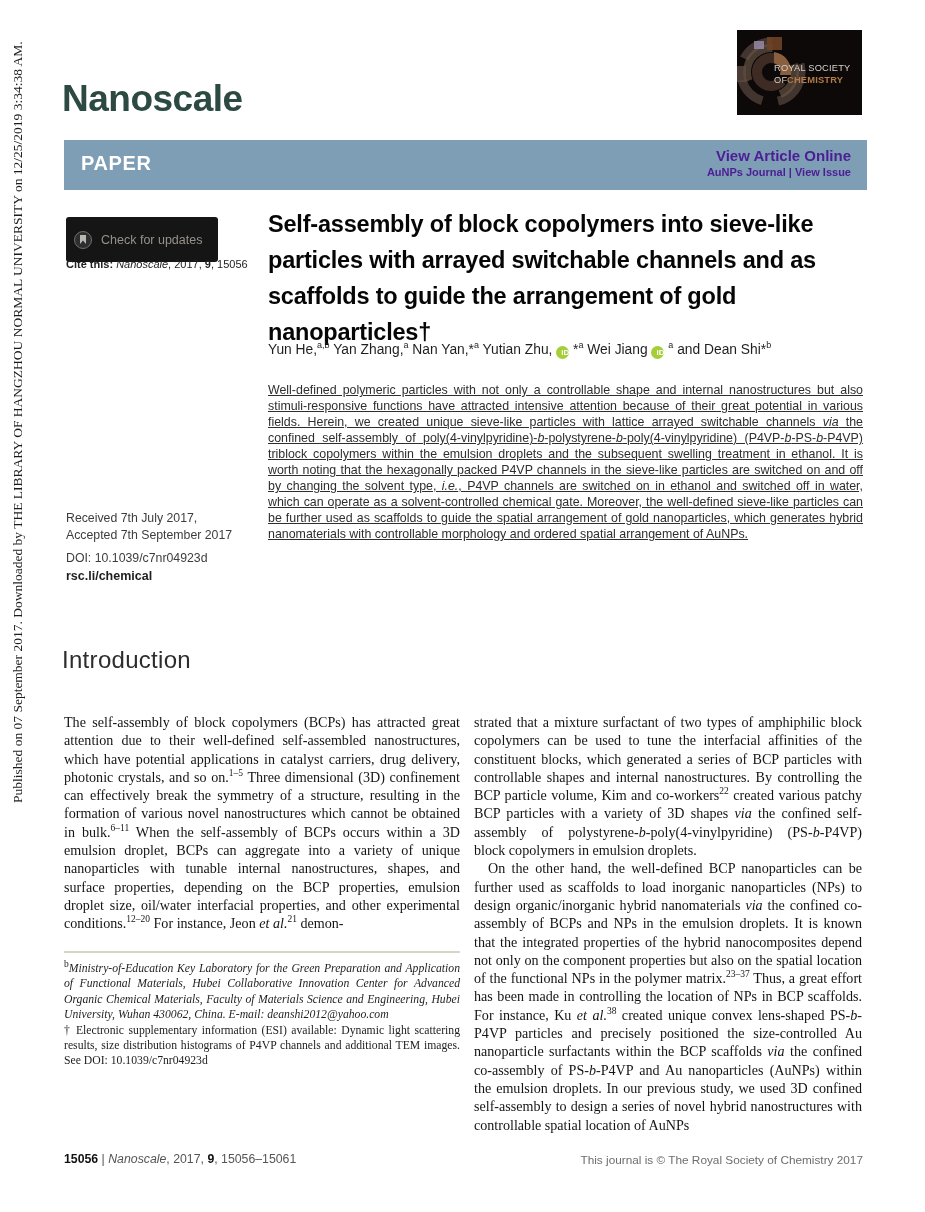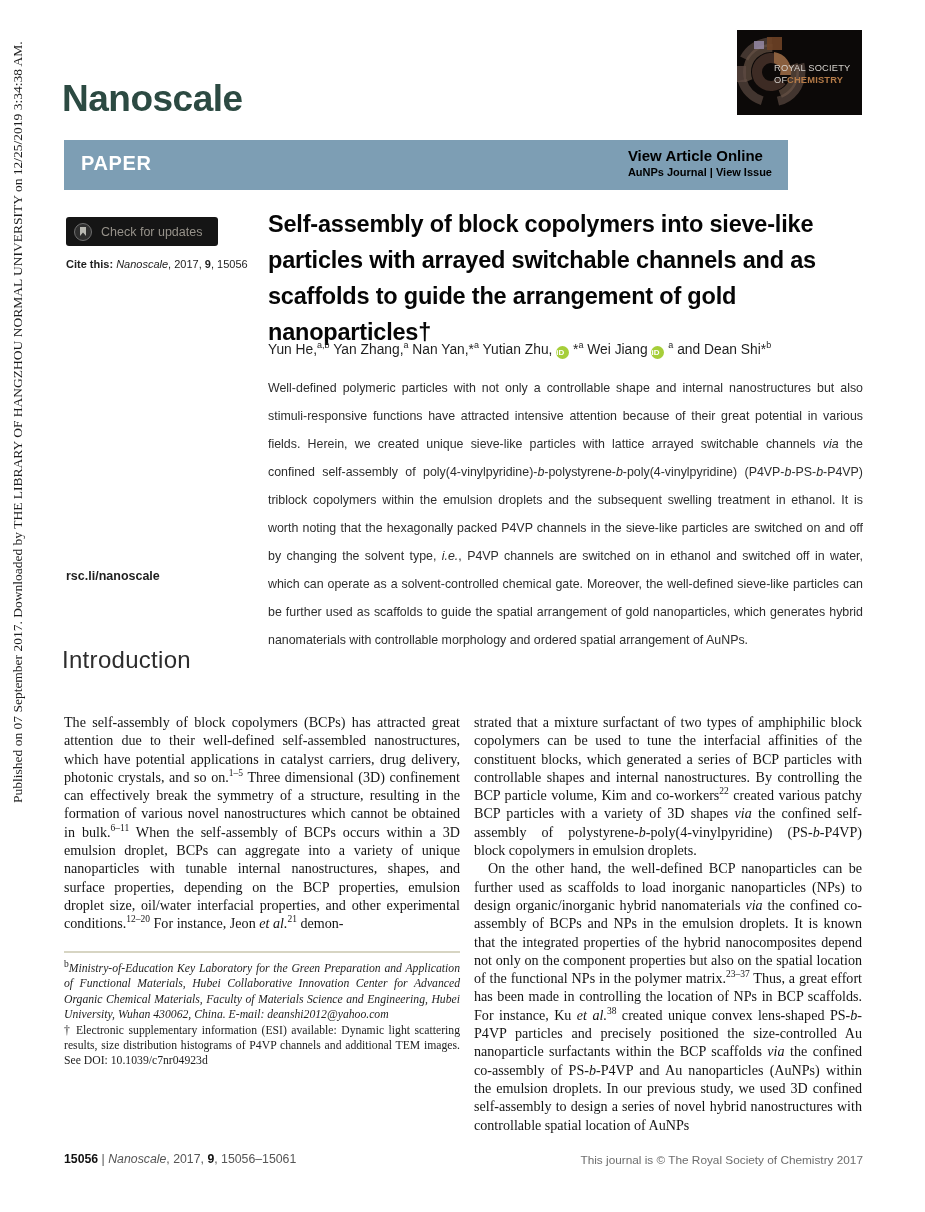--- a/index.html
+++ b/index.html
@@ -20,34 +20,34 @@
   }
 
   .journal-title {
     position:absolute; left:62px; top:78px;
     font-size:37px; font-weight:bold; color:#2c4a42; letter-spacing:-0.5px;
   }
 
   .logo { position:absolute; left:737px; top:30px; width:125px; height:85px; }
 
   .banner {
-    position:absolute; left:64px; top:140px; width:724px; height:50px;
+    position:absolute; left:64px; top:140px; width:803px; height:50px;
     background:#7d9eb4;
   }
   .paper-label {
     position:absolute; left:17px; top:12px;
     font-size:20px; font-weight:bold; color:#ffffff; letter-spacing:0.6px;
   }
-  .banner-links { position:absolute; right:16px; top:7px; color:#000000; }
+  .banner-links { position:absolute; right:16px; top:7px; text-align:right; color:#4c1d95; }
   .view-article { font-size:15px; font-weight:bold; cursor:pointer; }
   .view-sub { font-size:11px; font-weight:bold; margin-top:2px; }
   .view-sub span { cursor:pointer; }
 
   .check-badge {
-    position:absolute; left:66px; top:217px; width:152px; height:29px;
+    position:absolute; left:66px; top:217px; width:152px; height:45px;
     background:#151515; border-radius:3px;
     display:flex; align-items:center; cursor:pointer;
   }
   .check-icon {
     width:16px; height:16px; border-radius:50%;
     background:#2e2e2e; border:1.5px solid #6f6f6f;
     margin:0 9px 0 8px; position:relative; flex:0 0 auto;
   }
   .check-icon::after {
     content:''; position:absolute; left:5px; top:3.5px; width:6px; height:9px;
@@ -65,26 +65,26 @@
   }
 
   .authors {
     position:absolute; left:268px; top:340px; width:596px;
     font-size:13.8px; color:#1f1f1f;
   }
   .authors sup { font-size:9px; }
   .orcid {
     display:inline-block; width:13px; height:13px; border-radius:50%;
     background:#a6ce39; color:#ffffff; font-size:8px; font-weight:bold;
-    text-align:left; line-height:13px; vertical-align:-1px; cursor:pointer;
+    text-align:right; line-height:13px; vertical-align:-1px; cursor:pointer;
   }
 
   .abstract {
-    position:absolute; left:268px; top:374px; width:595px;
-    font-size:12.4px; line-height:28px; text-align:justify; color:#2e2e2e;
+    position:absolute; left:268px; top:382px; width:595px;
+    font-size:12.4px; line-height:16px; text-align:justify; color:#2e2e2e;text-decoration:underline;
   }
 
   .meta { position:absolute; left:66px; top:510px; font-size:12.3px; line-height:16.5px; color:#3d3d3d; }
   .meta .doi { margin-top:7px; }
   .rsc-link { position:absolute; left:66px; top:569px; font-size:12.5px; font-weight:bold; color:#1e1e1e; }
 
   .section-heading {
     position:absolute; left:62px; top:646px;
     font-size:24px; font-weight:500; color:#2d2d2d; letter-spacing:0.3px;
   }
@@ -152,21 +152,26 @@
   </div>
 
   <div class="cite-line"><b>Cite this: </b><i>Nanoscale</i>, 2017, <b>9</b>, 15056</div>
 
   <div class="article-title">Self-assembly of block copolymers into sieve-like particles with arrayed switchable channels and as scaffolds to guide the arrangement of gold nanoparticles†</div>
 
   <div class="authors">Yun He,<sup>a,b</sup> Yan Zhang,<sup>a</sup> Nan Yan,*<sup>a</sup> Yutian Zhu, <span class="orcid">iD</span> *<sup>a</sup> Wei Jiang <span class="orcid">iD</span> <sup>a</sup> and Dean Shi*<sup>b</sup></div>
 
   <div class="abstract">Well-defined polymeric particles with not only a controllable shape and internal nanostructures but also stimuli-responsive functions have attracted intensive attention because of their great potential in various fields. Herein, we created unique sieve-like particles with lattice arrayed switchable channels <i>via</i> the confined self-assembly of poly(4-vinylpyridine)-<i>b</i>-polystyrene-<i>b</i>-poly(4-vinylpyridine) (P4VP-<i>b</i>-PS-<i>b</i>-P4VP) triblock copolymers within the emulsion droplets and the subsequent swelling treatment in ethanol. It is worth noting that the hexagonally packed P4VP channels in the sieve-like particles are switched on and off by changing the solvent type, <i>i.e.</i>, P4VP channels are switched on in ethanol and switched off in water, which can operate as a solvent-controlled chemical gate. Moreover, the well-defined sieve-like particles can be further used as scaffolds to guide the spatial arrangement of gold nanoparticles, which generates hybrid nanomaterials with controllable morphology and ordered spatial arrangement of AuNPs.</div>
 
-  <div class="rsc-link">rsc.li/nanoscale</div>
+  <div class="meta">
+    <div>Received 7th July 2017,</div>
+    <div>Accepted 7th September 2017</div>
+    <div class="doi">DOI: 10.1039/c7nr04923d</div>
+  </div>
+  <div class="rsc-link">rsc.li/chemical</div>
 
   <div class="section-heading">Introduction</div>
 
   <div class="col-left body-text">
     <p>The self-assembly of block copolymers (BCPs) has attracted great attention due to their well-defined self-assembled nanostructures, which have potential applications in catalyst carriers, drug delivery, photonic crystals, and so on.<sup>1–5</sup> Three dimensional (3D) confinement can effectively break the symmetry of a structure, resulting in the formation of various novel nanostructures which cannot be obtained in bulk.<sup>6–11</sup> When the self-assembly of BCPs occurs within a 3D emulsion droplet, BCPs can aggregate into a variety of unique nanoparticles with tunable internal nanostructures, shapes, and surface properties, depending on the BCP properties, emulsion droplet size, oil/water interfacial properties, and other experimental conditions.<sup>12–20</sup> For instance, Jeon <i>et al.</i><sup>21</sup> demon-</p>
   </div>
 
   <div class="col-right body-text">
     <p>strated that a mixture surfactant of two types of amphiphilic block copolymers can be used to tune the interfacial affinities of the constituent blocks, which generated a series of BCP particles with controllable shapes and internal nanostructures. By controlling the BCP particle volume, Kim and co-workers<sup>22</sup> created various patchy BCP particles with a variety of 3D shapes <i>via</i> the confined self-assembly of polystyrene-<i>b</i>-poly(4-vinylpyridine) (PS-<i>b</i>-P4VP) block copolymers in emulsion droplets.</p>
     <p class="indent">On the other hand, the well-defined BCP nanoparticles can be further used as scaffolds to load inorganic nanoparticles (NPs) to design organic/inorganic hybrid nanomaterials <i>via</i> the confined co-assembly of BCPs and NPs in the emulsion droplets. It is known that the integrated properties of the hybrid nanocomposites depend not only on the component properties but also on the spatial location of the functional NPs in the polymer matrix.<sup>23–37</sup> Thus, a great effort has been made in controlling the location of NPs in BCP scaffolds. For instance, Ku <i>et al.</i><sup>38</sup> created unique convex lens-shaped PS-<i>b</i>-P4VP particles and precisely positioned the size-controlled Au nanoparticle surfactants within the BCP scaffolds <i>via</i> the confined co-assembly of PS-<i>b</i>-P4VP and Au nanoparticles (AuNPs) within the emulsion droplets. In our previous study, we used 3D confined self-assembly to design a series of novel hybrid nanostructures with controllable spatial location of AuNPs</p>

